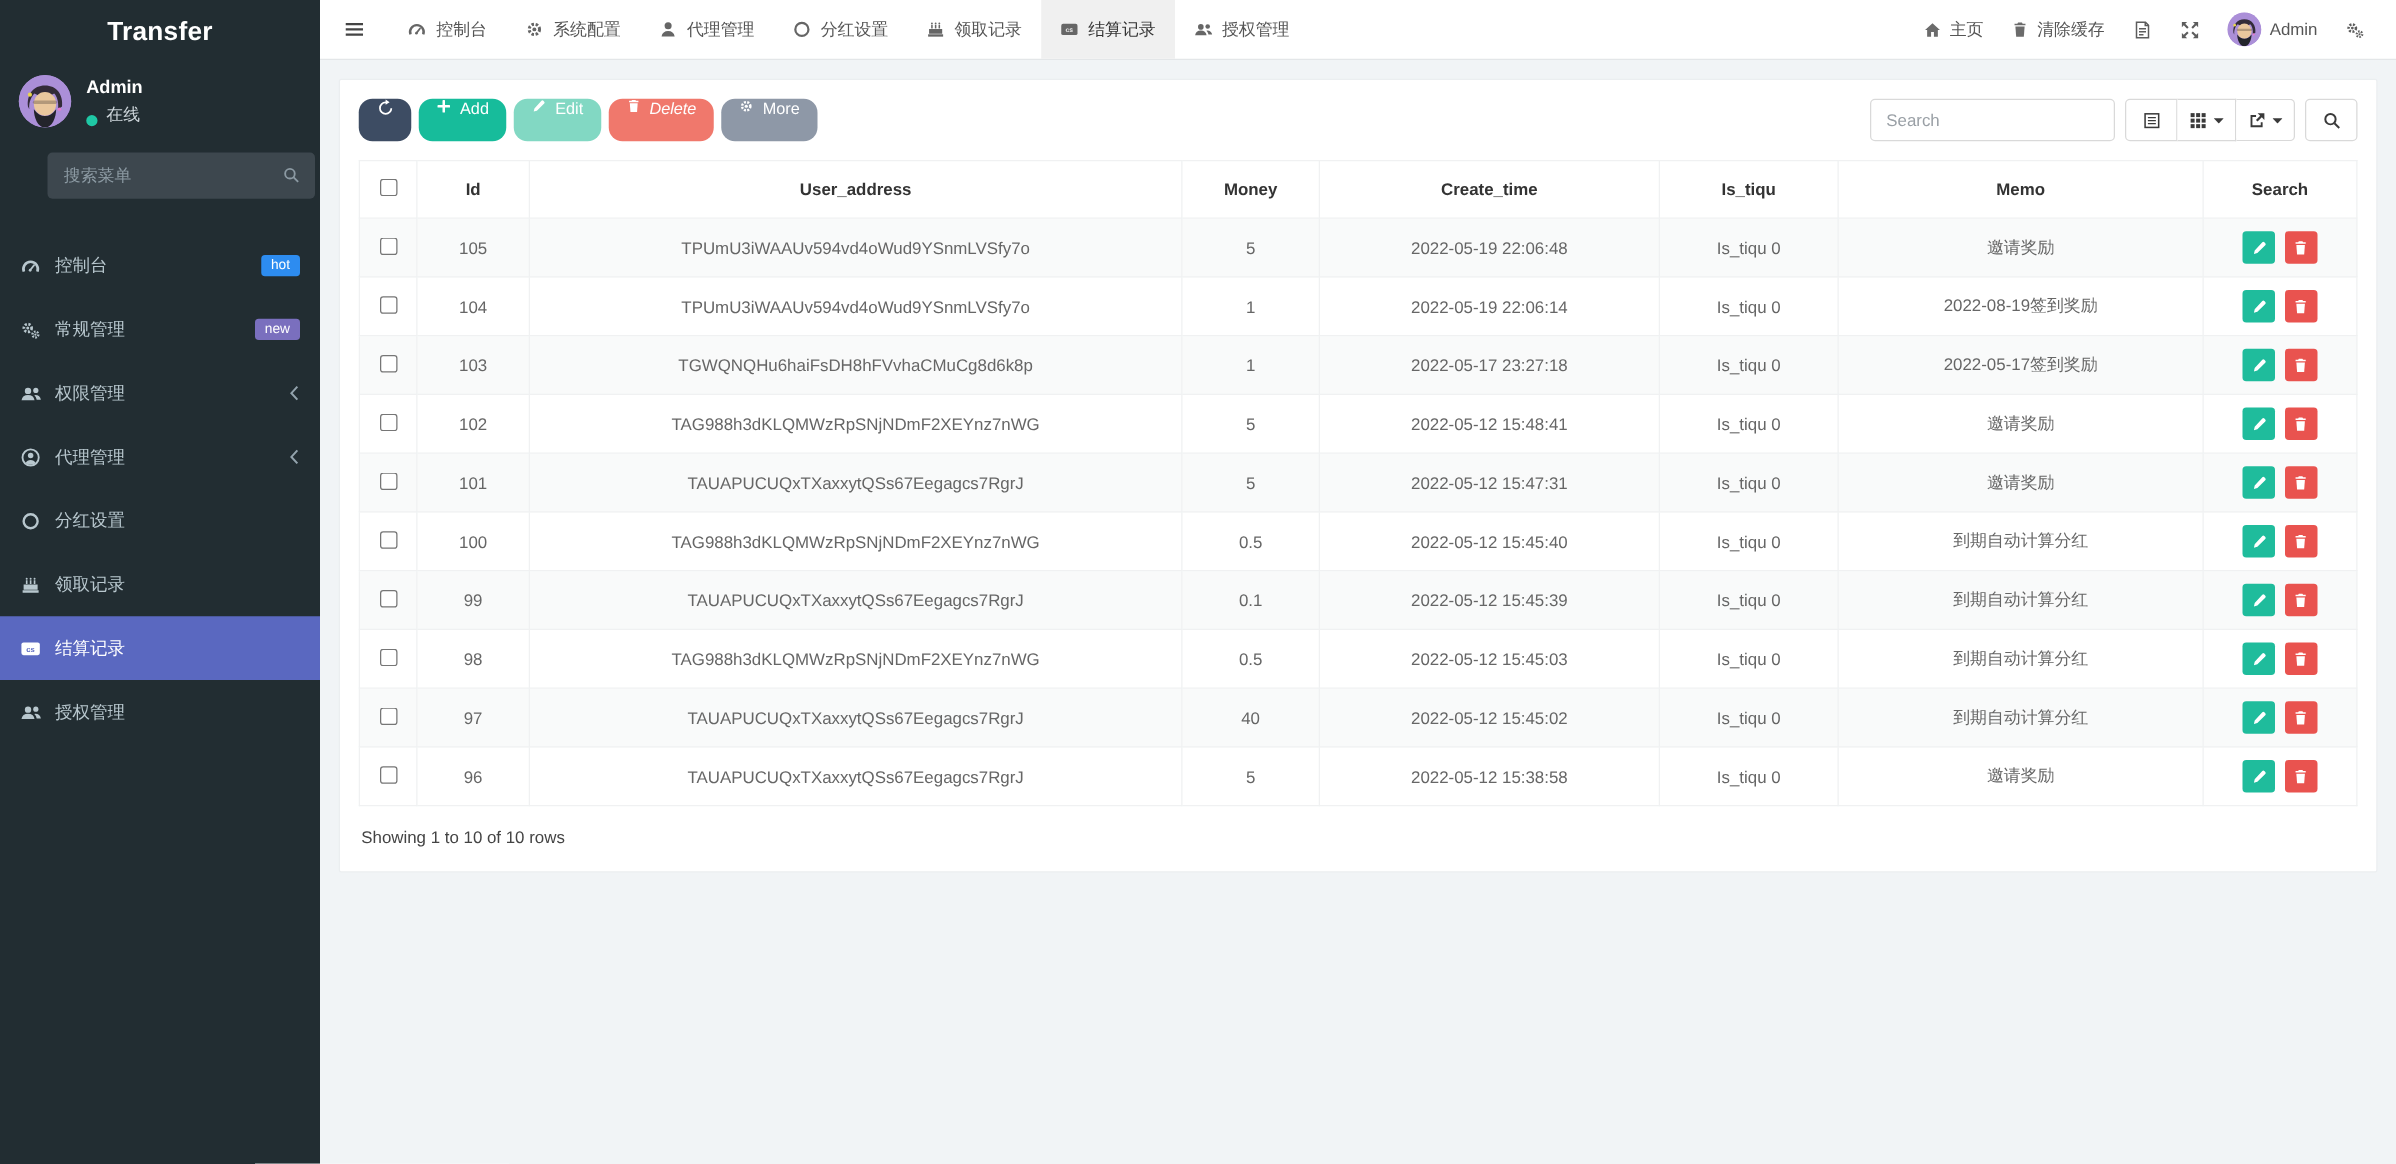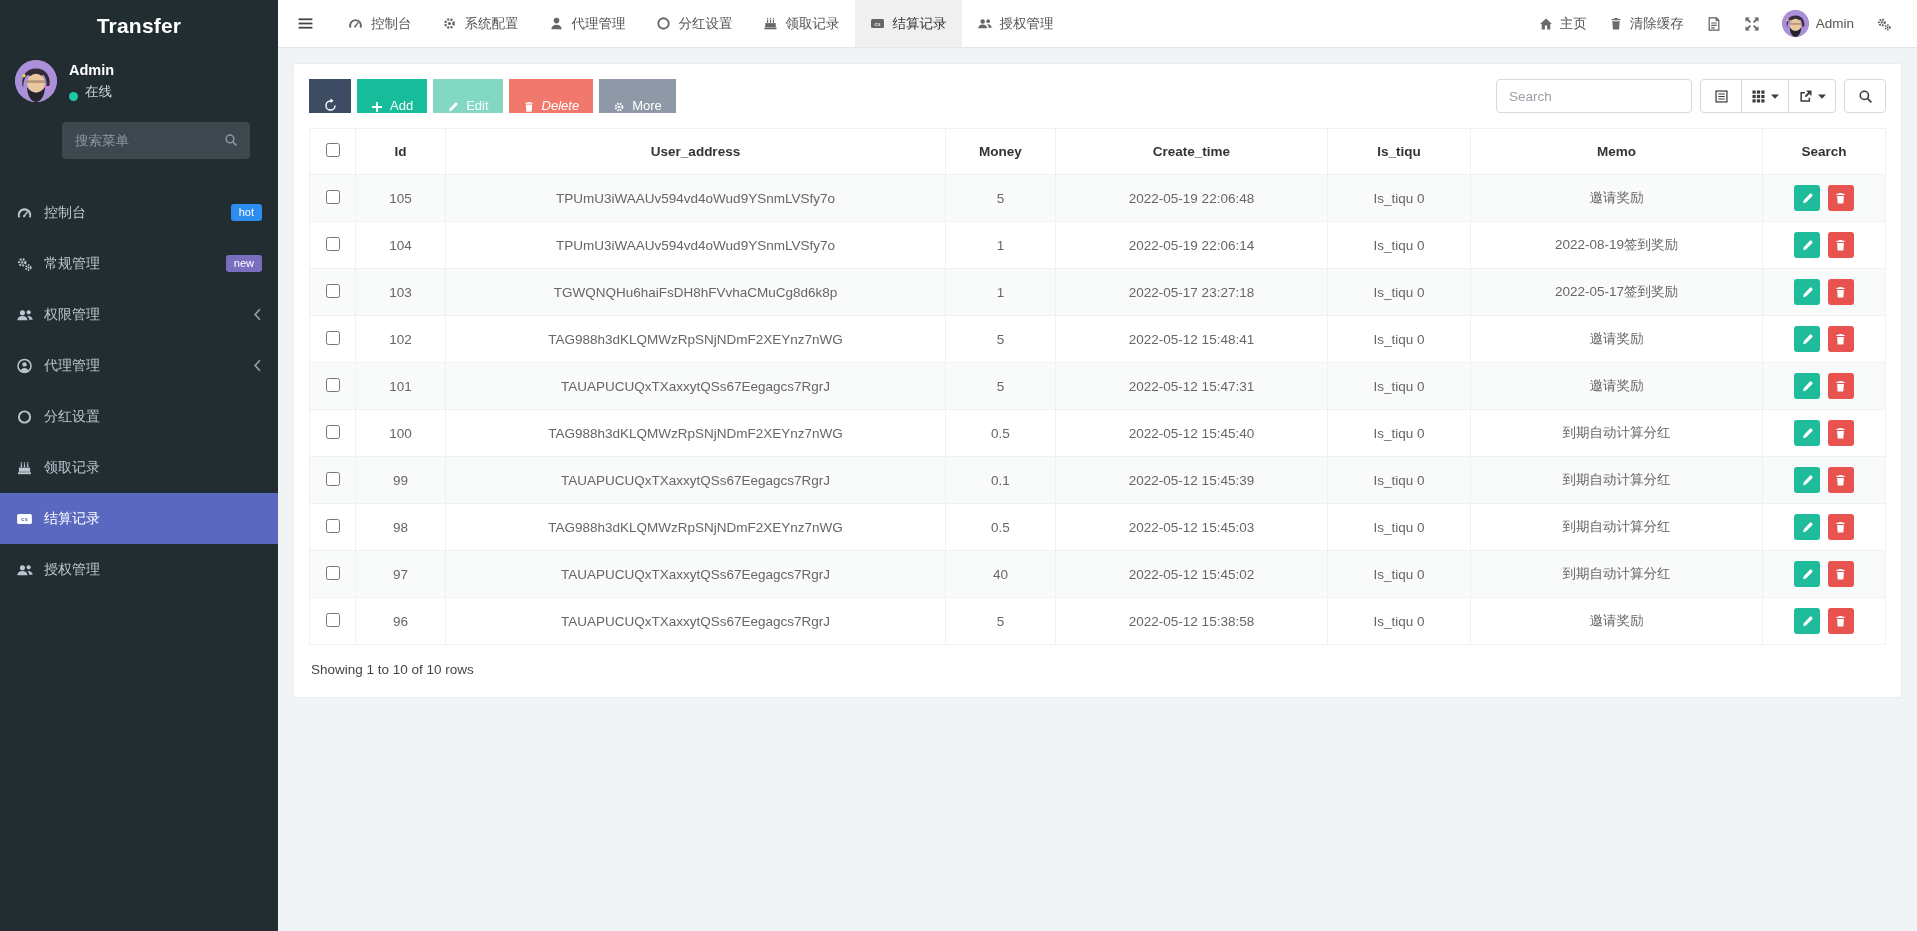--- a/index.html
+++ b/index.html
@@ -10,30 +10,30 @@
     font-family: "Liberation Sans", "DejaVu Sans", sans-serif;
     font-size: 13px; background: #f1f4f6; color: #333;
     --cut: #ffffff;
   }
   .app { display: flex; height: 100%; }
 
   .ic { display: inline-flex; flex-shrink: 0; }
   .ic svg { width: 100%; height: 100%; display: block; }
 
   
-  .sidebar { width: 278px; flex-shrink: 0; background: #222d32; display: flex; flex-direction: column; }
+  .sidebar { width: 256px; flex-shrink: 0; background: #222d32; display: flex; flex-direction: column; }
   .brand { height: 52px; line-height: 52px; text-align: center; color: #fff; font-size: 21px; font-weight: 700; letter-spacing: .2px; }
   .user-panel { display: flex; align-items: center; gap: 12px; padding: 8px 15px 12px; }
   .avatar { border-radius: 50%; overflow: hidden; background: #ab8fd8; }
   .avatar.lg { width: 42px; height: 42px; }
   .avatar.sm { width: 27px; height: 27px; }
   .user-name { color: #fff; font-weight: 700; font-size: 14.5px; margin-bottom: 5px; }
   .user-status { display: flex; align-items: flex-end; gap: 7px; color: #cdd5da; font-size: 13.5px; }
   .dot { width: 9px; height: 9px; border-radius: 50%; background: #1fc8a5; }
-  .menu-search { margin: 8px 28px 16px; position: relative; padding-left: 34px; }
+  .menu-search { margin: 8px 4px 16px; position: relative; padding-left: 34px; }
   .menu-search input { width: 100%; height: 37px; background: #3d474e; border: none; border-radius: 4px; padding: 0 34px 0 13px; color: #dfe6ea; font-size: 13.5px; font-family: inherit; outline: none; }
   .menu-search input::placeholder { color: #8c9aa3; }
   .msi { position: absolute; right: 12px; top: 11px; width: 14px; height: 14px; color: #8c9aa3; }
   .side-menu { margin-top: 12px; }
   .side-item { display: flex; align-items: center; height: 51px; padding: 0 16px; gap: 11px; color: #b8c7ce; font-size: 14px; cursor: pointer; }
   .side-item.active { background: #5a68c0; color: #fff; --cut: #5a68c0; }
   .si-ic { width: 17px; height: 16px; justify-content: center; }
   .badge { margin-left: auto; color: #fff; font-size: 11px; font-weight: 400; padding: 3px 8px; border-radius: 3px; line-height: 1; }
   .chev { margin-left: auto; width: 9px; height: 13px; color: #93a3ad; }
 
@@ -48,21 +48,21 @@
   .nav-right { margin-left: auto; display: flex; align-items: stretch; padding-right: 14px; }
   .nav-link { display: flex; align-items: center; gap: 7px; padding: 0 11px; color: #555; font-size: 13.5px; cursor: pointer; }
   .nr-ic { width: 14px; height: 14px; color: #6b6b6b; }
   .nr-ic2 { width: 16px; height: 16px; color: #5d5d5d; }
 
   
   .content { flex: 1; padding: 15px; overflow: auto; }
   .panel { background: #fff; border: 1px solid #ebeef0; border-radius: 2px; padding: 15px; }
   .toolbar { display: flex; justify-content: space-between; align-items: center; margin-bottom: 15px; }
   .toolbar-left { display: flex; gap: 6px; }
-  .btn { height: 34px; border: none; border-radius: 0; color: #fff; font-size: 13px; display: inline-flex; align-items: flex-end; gap: 7px; padding: 0 14px; cursor: pointer; font-family: inherit; }
+  .btn { height: 34px; border: none; border-radius: 11px; color: #fff; font-size: 13px; display: inline-flex; align-items: flex-start; gap: 7px; padding: 0 14px; cursor: pointer; font-family: inherit; }
   .btn-refresh { background: #3d4c63; width: 42px; justify-content: center; padding: 0; }
   .btn-add { background: #17bc9b; }
   .btn-edit { background: #82d8c3; }
   .btn-delete { background: #f0786c; font-style: italic; }
   .btn-more { background: #8e98a7; }
   .b-ic { width: 12px; height: 12px; }
   .btn-refresh .b-ic { width: 15px; height: 15px; }
   .toolbar-right { display: flex; align-items: center; gap: 8px; }
   .search-input { width: 196px; height: 34px; border: 1px solid #d9d9d9; border-radius: 4px; padding: 0 12px; font-size: 13.5px; color: #333; font-family: inherit; outline: none; }
   .search-input::placeholder { color: #9aa0a6; }

